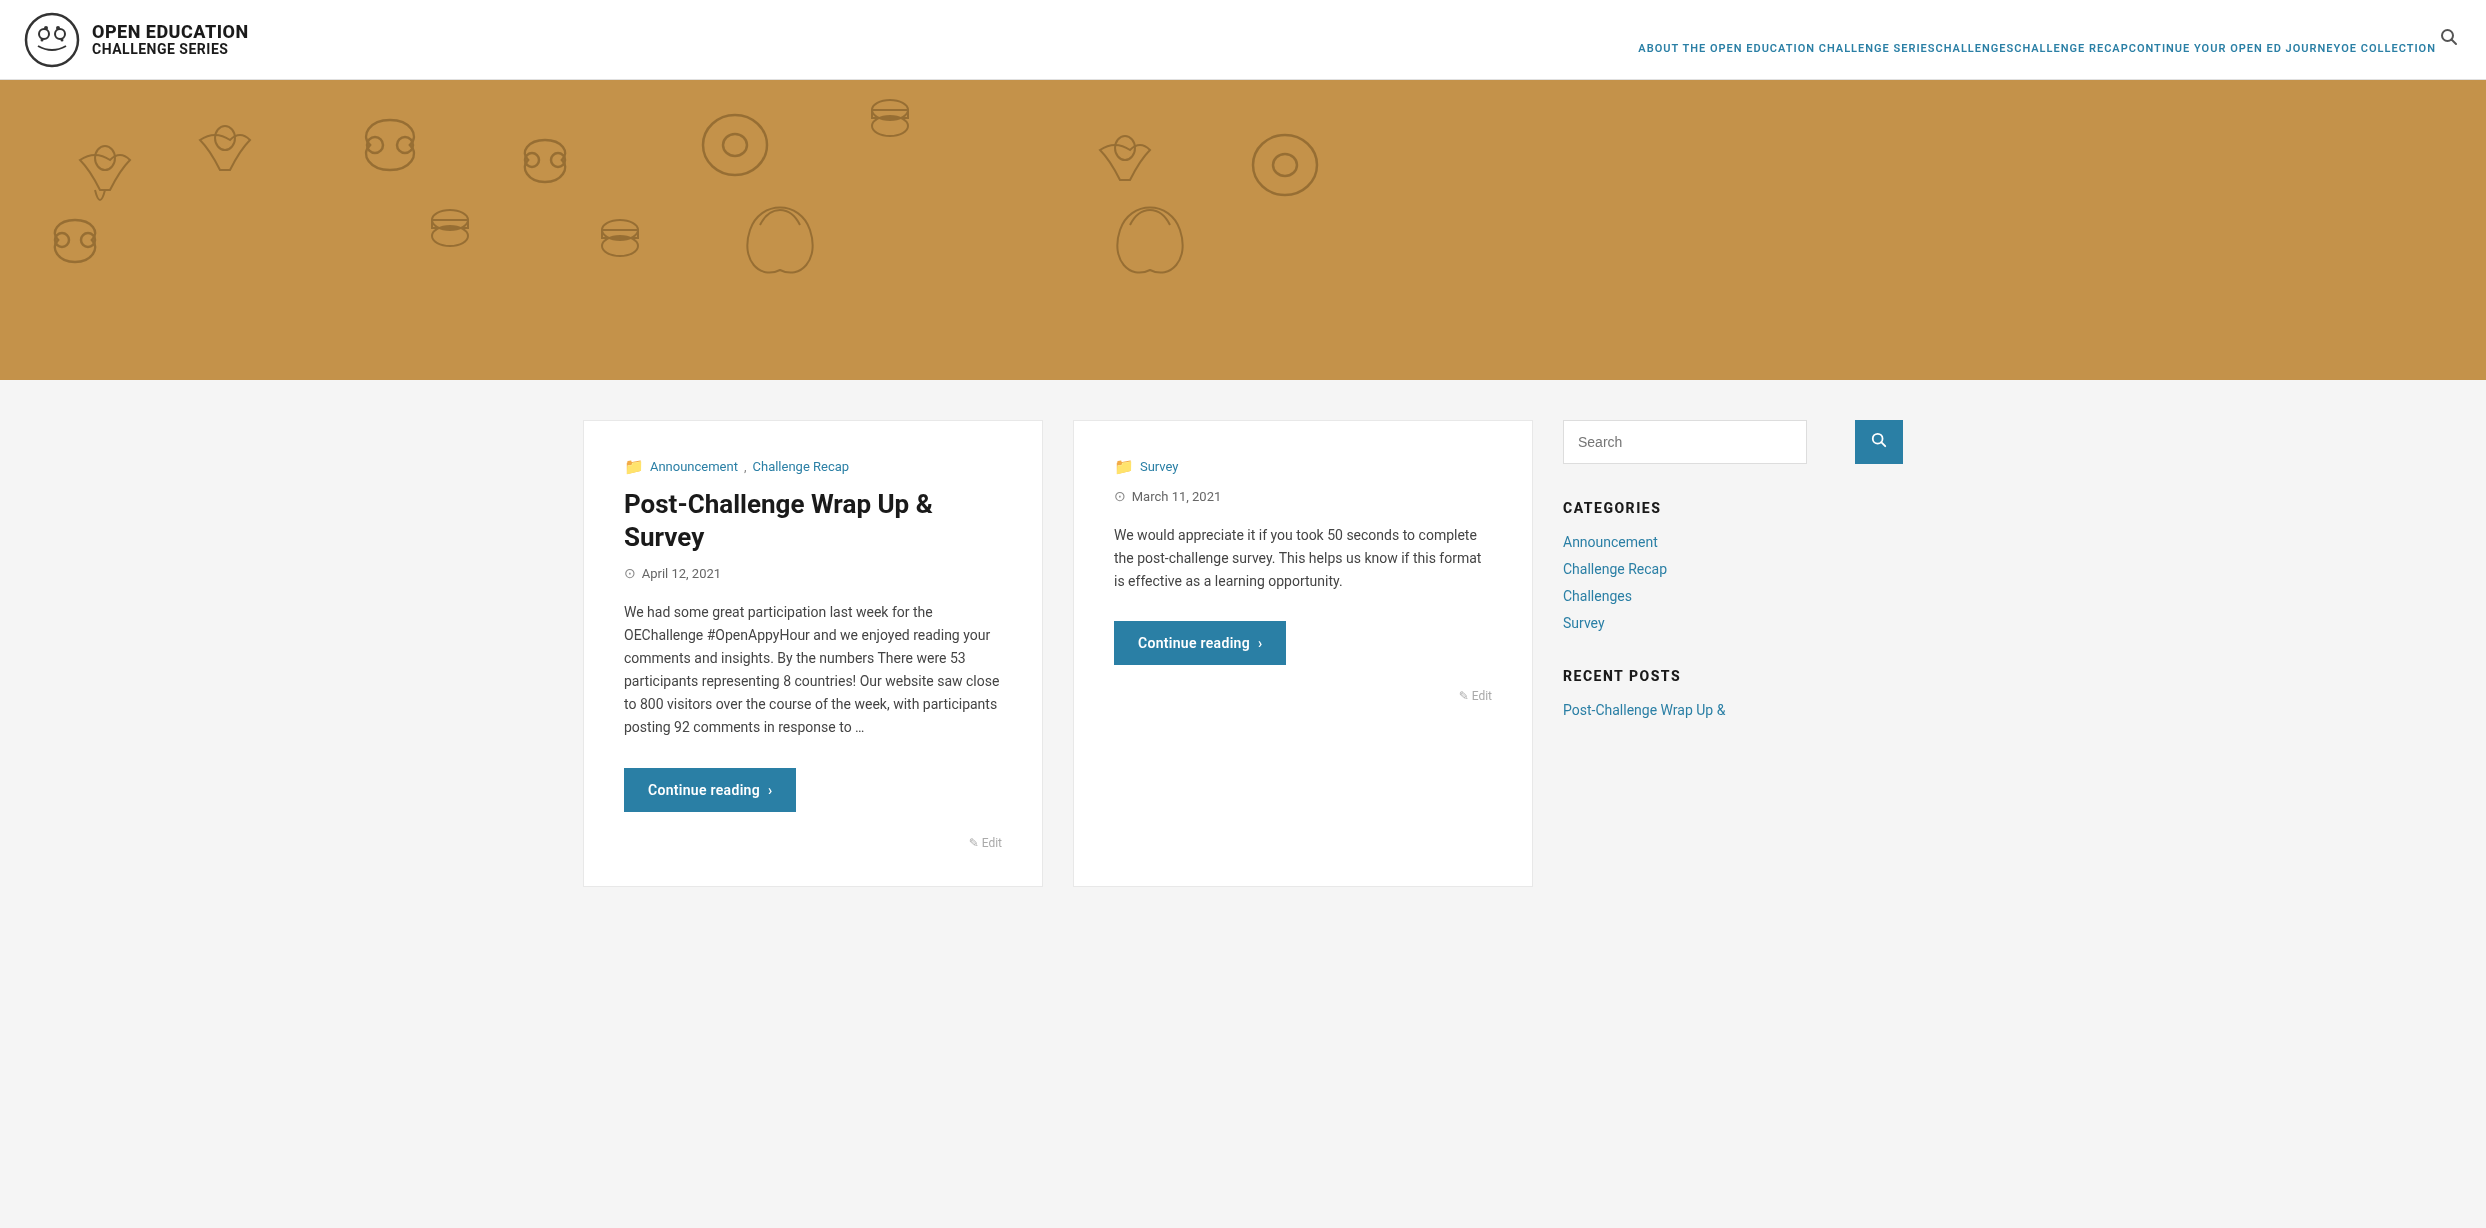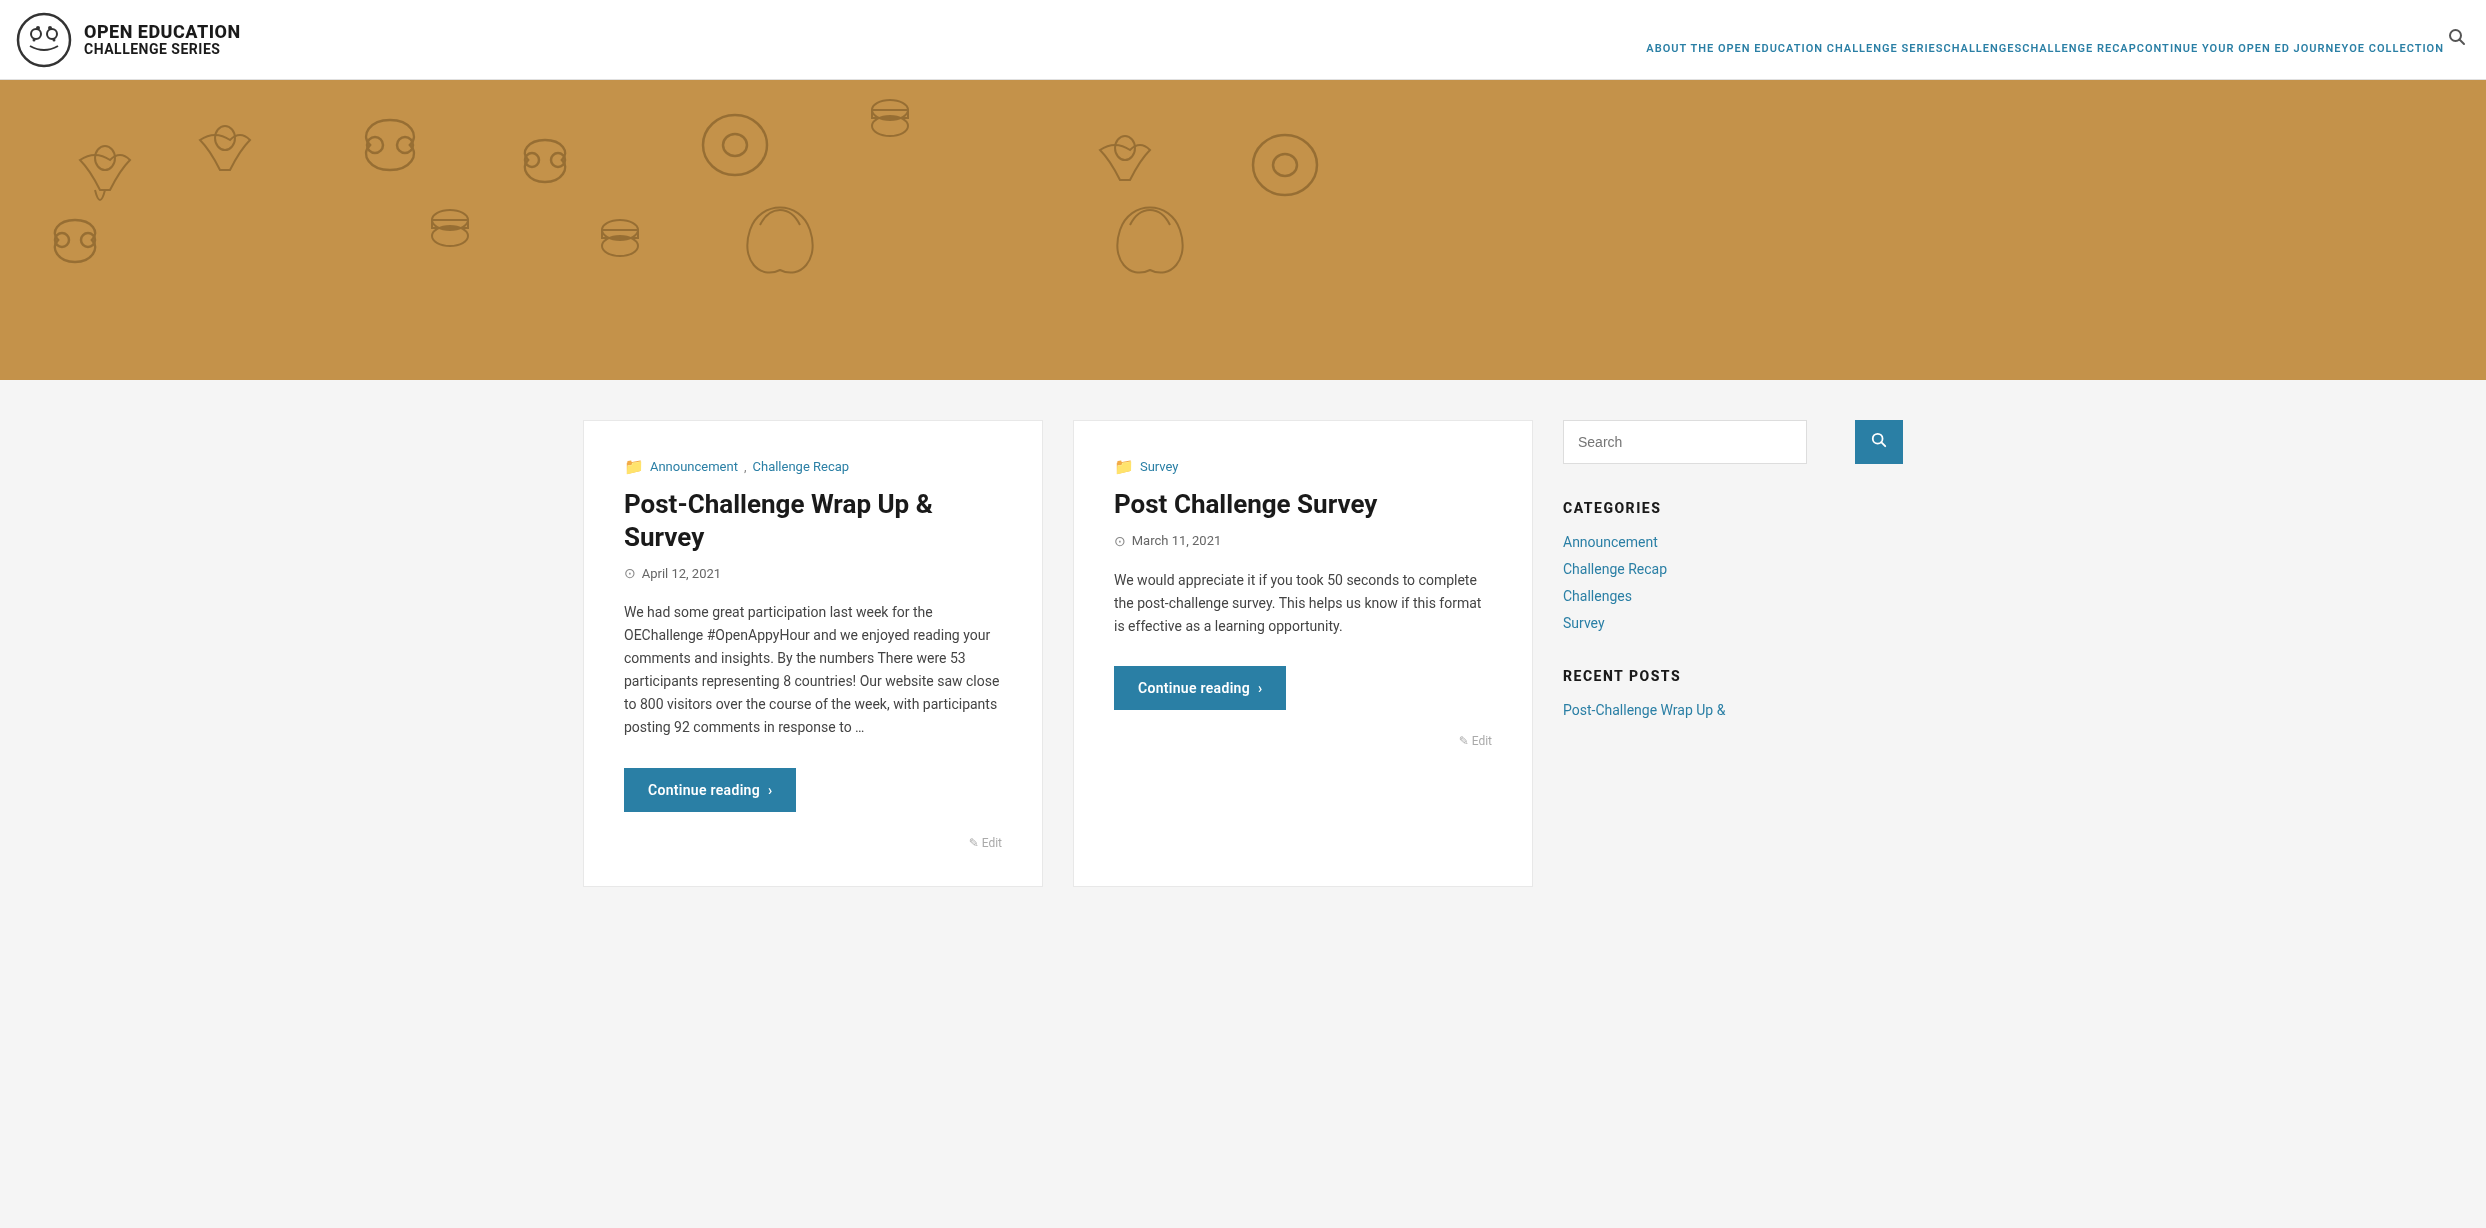--- a/index.html
+++ b/index.html
@@ -2,21 +2,21 @@
 <html><head>
   <meta charset="utf-8">
   <style>
     * { box-sizing: border-box; margin: 0; padding: 0; }
     body { font-family: -apple-system, BlinkMacSystemFont, 'Segoe UI', Roboto, sans-serif; background: #f5f5f5; color: #333; }
 
     
     .site-header {
       background: #fff;
       border-bottom: 1px solid #e0e0e0;
-      padding: 0 16px;
+      padding: 0 24px;
       display: flex;
       align-items: center;
       justify-content: space-between;
       height: 80px;
     }
     .site-logo {
       display: flex;
       align-items: center;
       gap: 12px;
       text-decoration: none;
@@ -365,21 +365,20 @@
     <div class="edit-link">
       <span>✎ Edit</span>
     </div>
   </article>
 
   <article class="post-card">
     <div class="post-categories">
       <span class="category-icon">📁</span>
       <a class="category-link" href="#">Survey</a>
     </div>
-    <h2 class="post-title">Post Challenge Survey</h2>
     <div class="post-date">
       <span class="clock-icon">⊙</span>
       <span>March 11, 2021</span>
     </div>
     <p class="post-excerpt">We would appreciate it if you took 50 seconds to complete the post-challenge survey. This helps us know if this format is effective as a learning opportunity.</p>
     <a class="continue-reading-btn" href="#">
       <span>Continue reading</span>
       <span>›</span>
     </a>
     <div class="edit-link">

